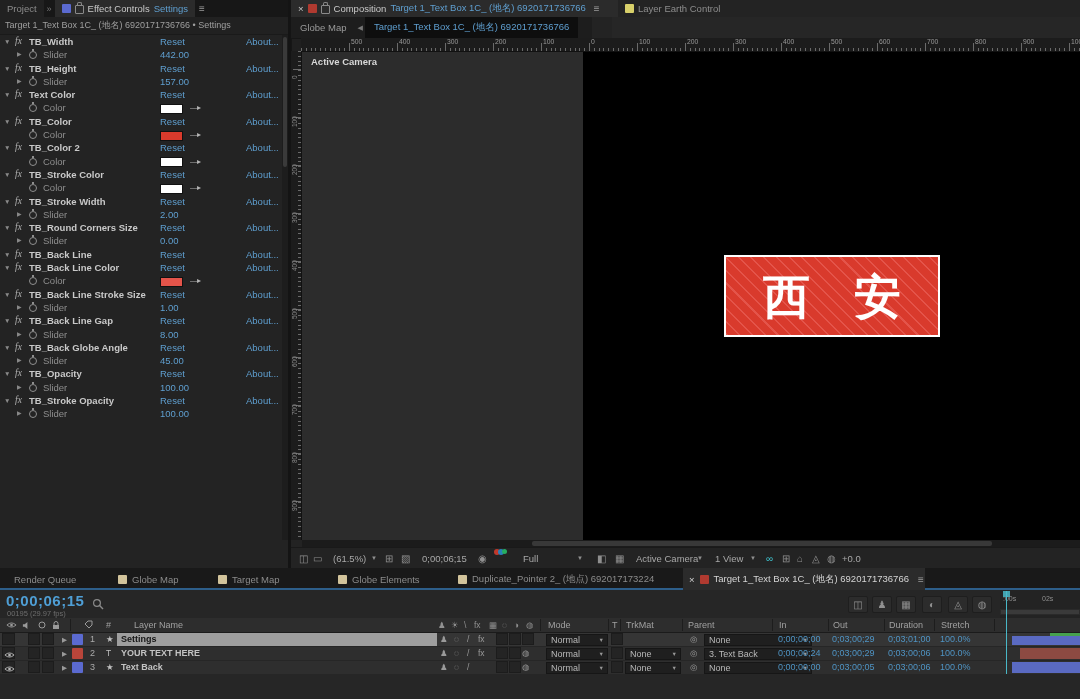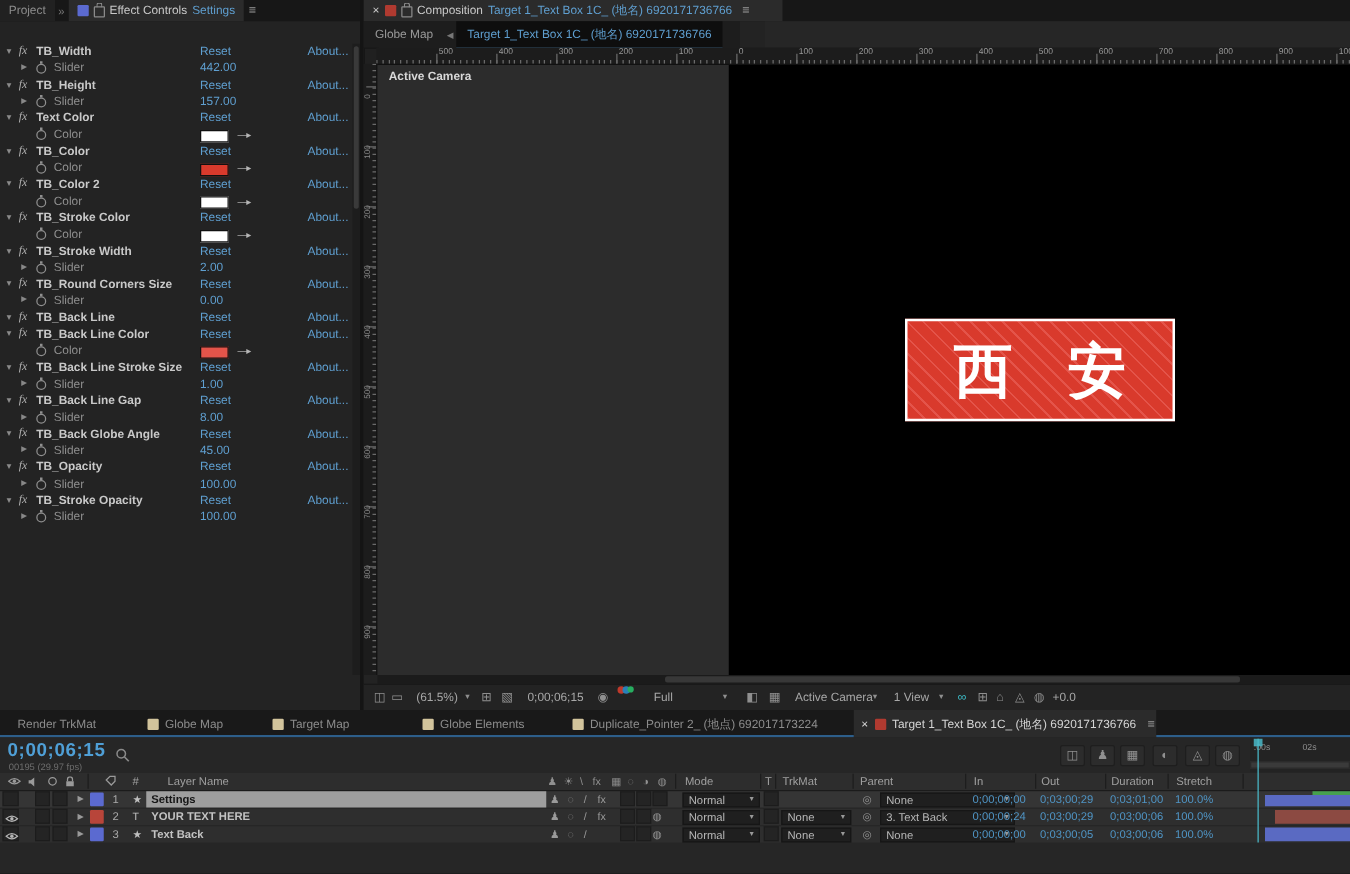--- a/index.html
+++ b/index.html
@@ -126,20 +126,21 @@
       </div>
       <span class="overflow">»</span>
       <div class="tab tab-active">
         <span class="sq" id="ec-label-sq" style="background: rgb(91, 106, 208);"></span>
         <span class="padlock"></span>
         <span>Effect Controls</span>
         <span class="blue">Settings</span>
       </div>
       <span class="menu-ic" style="align-self:center">≡</span>
     </div>
+    <div id="ec-header">Target 1_Text Box 1C_ (地名) 6920171736766 • Settings</div>
     <div id="effect-list">
         <div class="erow">
           <span class="e-tri">▼</span>
           <span class="e-fx">fx</span>
           <span class="e-name">TB_Width</span>
           <span class="e-reset blue">Reset</span>
           <span class="e-about blue">About...</span>
         </div>
         <div class="erow">
           <span class="p-arrow">▶</span>
@@ -331,20 +332,24 @@
 
   <section class="abs" id="comp-panel">
     <div class="tabbar" style="background:#171717">
       <div class="tab tab-active" id="comp-tab">
         <span>×</span>
         <span class="sq" id="comp-label-sq" style="background: rgb(176, 58, 48);"></span>
         <span class="padlock"></span>
         <span>Composition</span>
         <span class="tname">Target 1_Text Box 1C_ (地名) 6920171736766</span>
         <span class="menu-ic">≡</span>
+      </div>
+      <div class="tab" id="lec-tab">
+        <span class="sq" id="lec-sq" style="background: rgb(216, 208, 106);"></span>
+        <span>Layer Earth Control</span>
       </div>
     </div>
     <div id="viewer-row">
       <div class="vtab">
           <span>Globe Map</span>
         </div>
       <span class="varrow">◀</span>
       <div class="vtab vactive">
           <span>Target 1_Text Box 1C_ (地名) 6920171736766</span>
         </div>
@@ -709,21 +714,21 @@
       <span class="ticon" style="left:491px">⊞</span>
       <span class="ticon" style="left:506px">⌂</span>
       <span class="ticon" style="left:521px">◬</span>
       <span class="ticon" style="left:536px">◍</span>
       <span class="blue" style="left:551px">+0.0</span>
     </div>
   </section>
 
   <section class="abs" id="bottom-bar">
       <div class="btab" style="left: 8px; width: 100px;">
-        <span>Render TrkMat</span>
+        <span>Render Queue</span>
       </div>
       <div class="btab" style="left: 112px; width: 100px;">
         <span class="sq" style="background: rgb(210, 196, 156);"></span>
         <span>Globe Map</span>
       </div>
       <div class="btab" style="left: 212px; width: 100px;">
         <span class="sq" style="background: rgb(210, 196, 156);"></span>
         <span>Target Map</span>
       </div>
       <div class="btab" style="left: 332px; width: 116px;">

